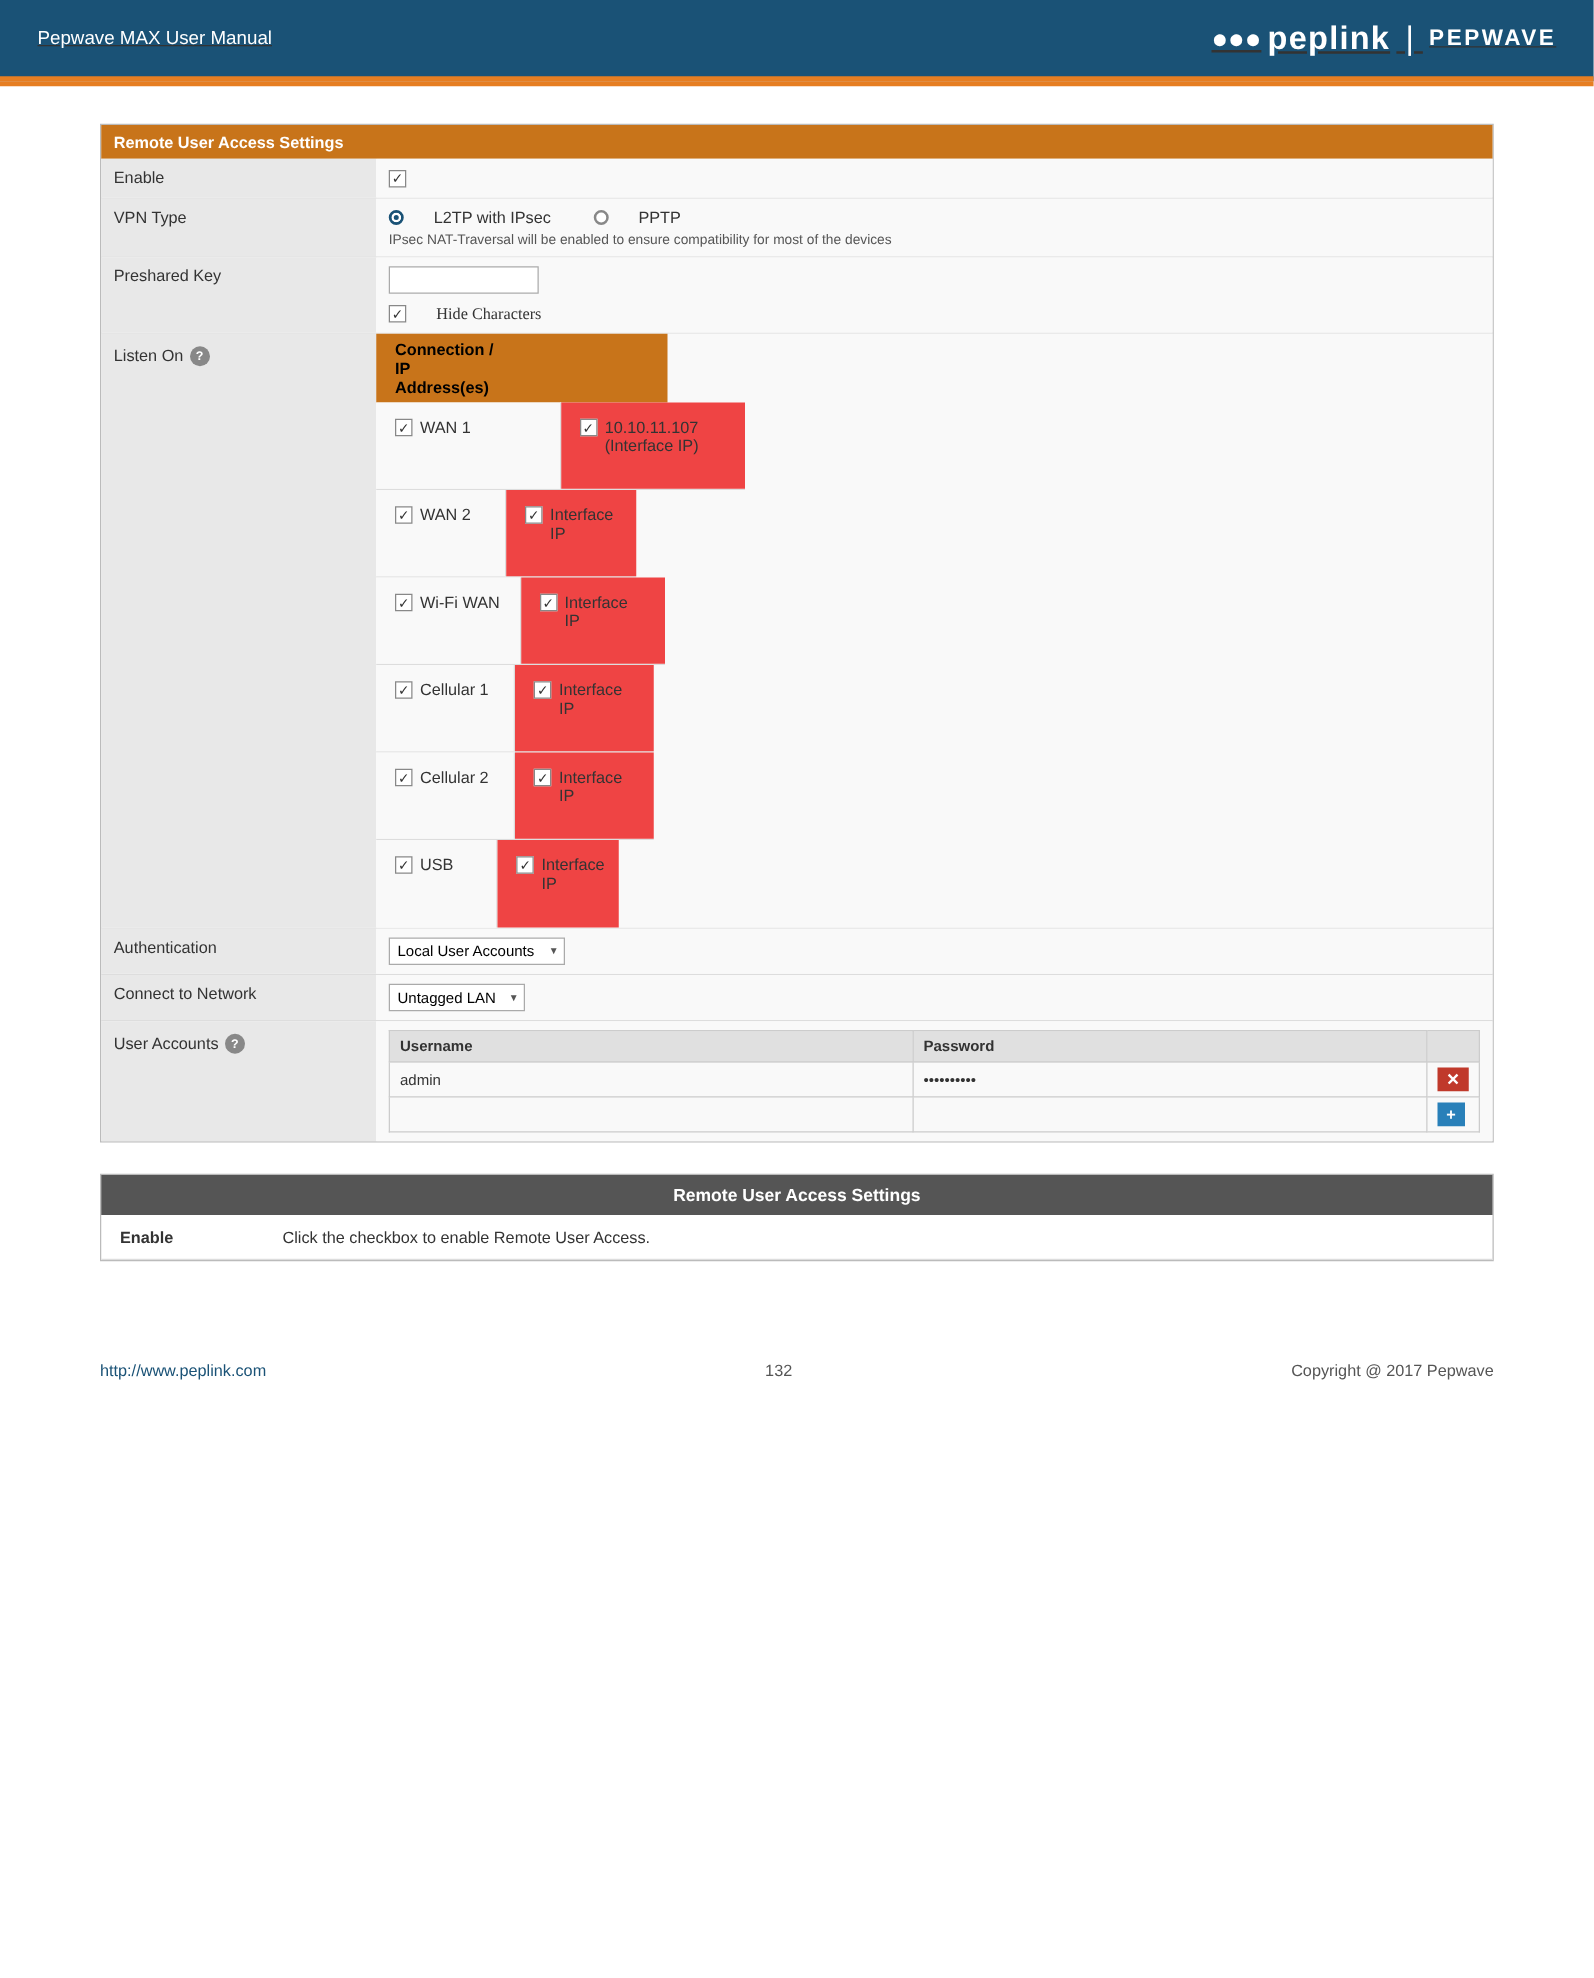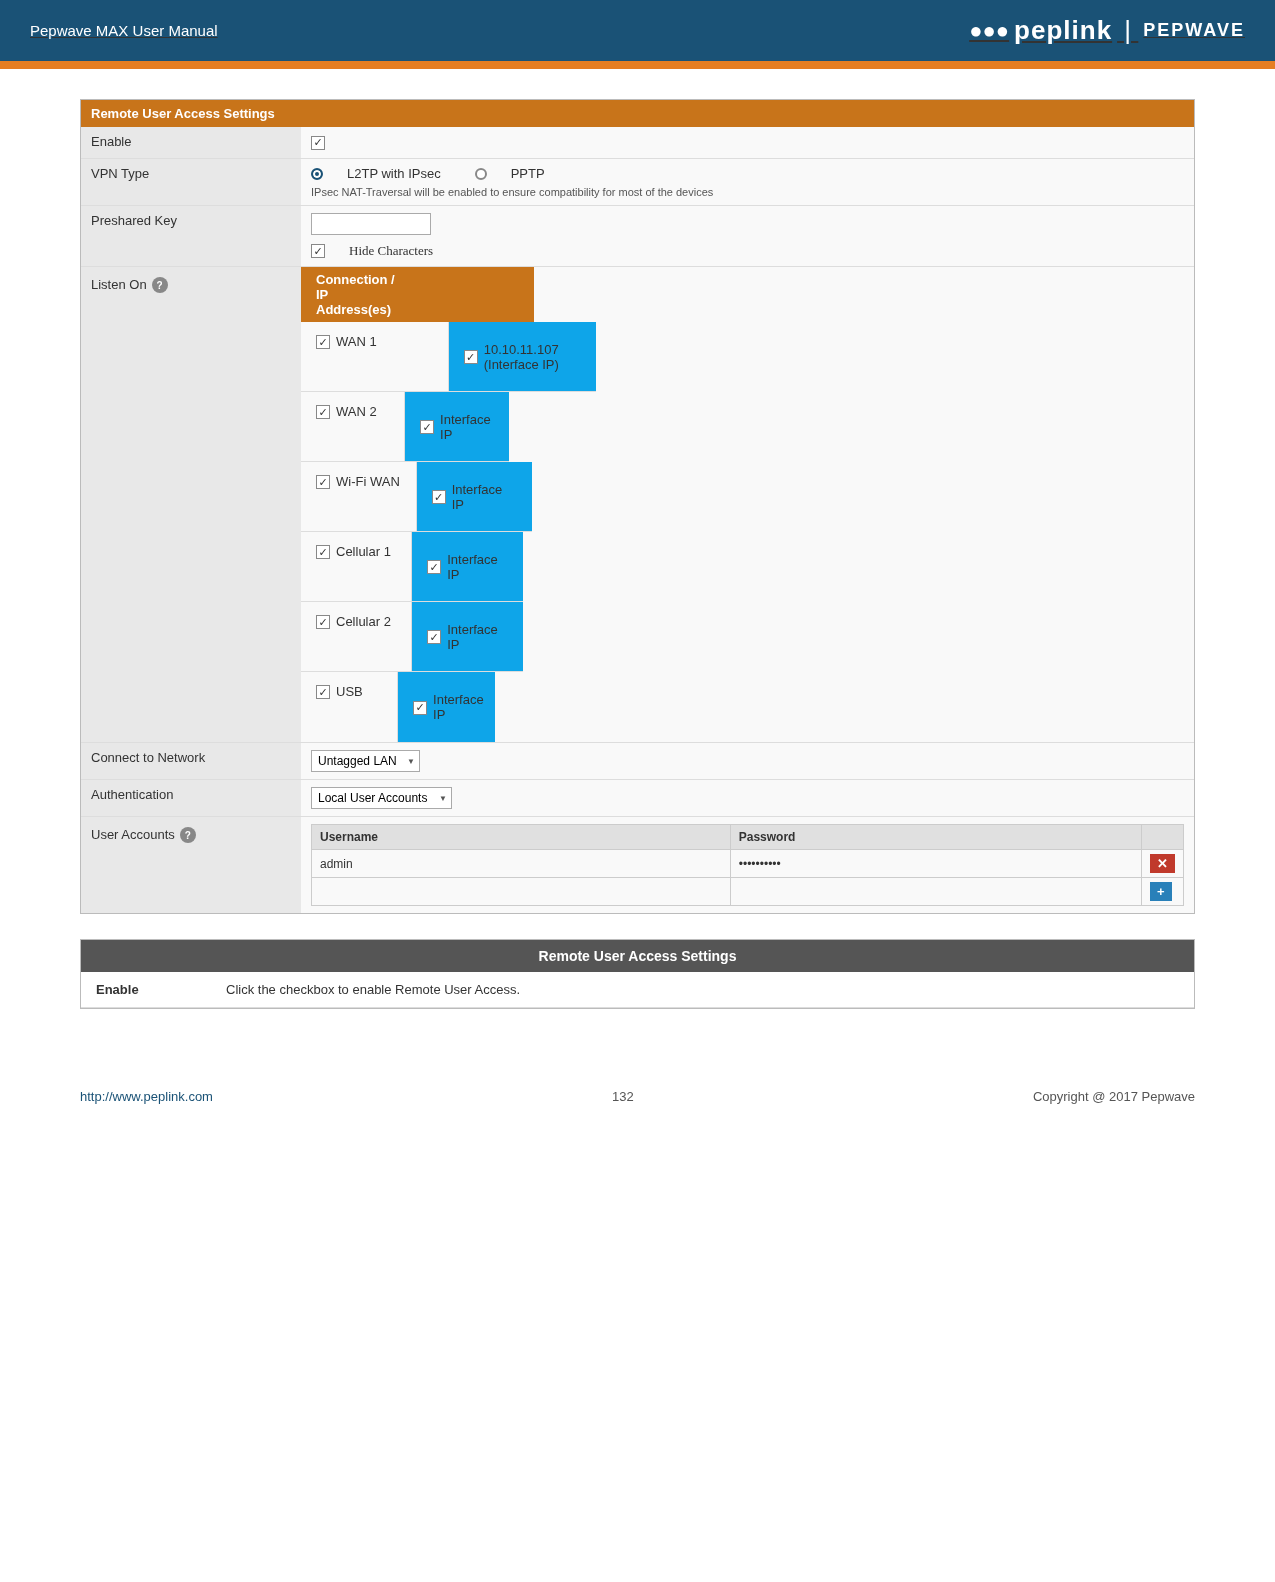--- a/index.html
+++ b/index.html
@@ -177,22 +177,22 @@
       padding: 12px 15px;
       display: flex;
       align-items: flex-start;
       border-right: 1px solid #ddd;
       background: #f9f9f9;
     }
     .conn-right {
       width: 50%;
       padding: 12px 15px;
       display: flex;
-      align-items: center;
-      background: #0ea5e9;
+      align-items: flex-start;
+      background: #ef4444;
     }
     .conn-title-row {
       display: flex;
     }
     .conn-title-left {
       width: 50%;
       padding: 5px 15px;
     }
     .conn-title-right {
       width: 50%;
@@ -378,21 +378,21 @@
     </div>
 
     <div class="settings-row" style="align-items:stretch;">
       <div class="label-cell top">
         <span>Listen On</span>
         <span class="help-icon">?</span>
       </div>
       <div class="value-cell" style="padding:0;">
 
         <div class="conn-title-row" style="background:#c8741a;">
-          <div class="conn-title-left" style="color:#ffffff;font-weight:bold;font-size:13px;">
+          <div class="conn-title-left" style="color:#000000;font-weight:bold;font-size:13px;">
             <span>Connection / IP Address(es)</span>
           </div>
           <div class="conn-title-right"></div>
         </div>
 
         <div class="conn-row">
           <div class="conn-left">
             <div class="cb checked" style="margin-right:6px;margin-top:1px;"></div>
             <span>WAN 1</span>
           </div>
@@ -448,45 +448,45 @@
 
         <div class="conn-row" style="border-bottom:none;">
           <div class="conn-left">
             <div class="cb checked" style="margin-right:6px;margin-top:1px;"></div>
             <span>USB</span>
           </div>
           <div class="conn-right">
             <div class="cb checked" style="margin-right:6px;margin-top:1px;"></div>
             <span>Interface IP</span>
           </div>
+        </div>
+      </div>
+    </div>
+
+    <div class="settings-row">
+      <div class="label-cell">
+        <span>Authentication</span>
+      </div>
+      <div class="value-cell row-flex">
+        <div class="select-wrapper">
+          <select class="styled">
+            <option>Local User Accounts</option>
+          </select>
         </div>
       </div>
     </div>
 
     <div class="settings-row">
       <div class="label-cell">
         <span>Connect to Network</span>
       </div>
       <div class="value-cell row-flex">
         <div class="select-wrapper">
           <select class="styled">
             <option>Untagged LAN</option>
-          </select>
-        </div>
-      </div>
-    </div>
-
-    <div class="settings-row">
-      <div class="label-cell">
-        <span>Authentication</span>
-      </div>
-      <div class="value-cell row-flex">
-        <div class="select-wrapper">
-          <select class="styled">
-            <option>Local User Accounts</option>
           </select>
         </div>
       </div>
     </div>
 
     <div class="settings-row">
       <div class="label-cell top">
         <span>User Accounts</span>
         <span class="help-icon">?</span>
       </div>

